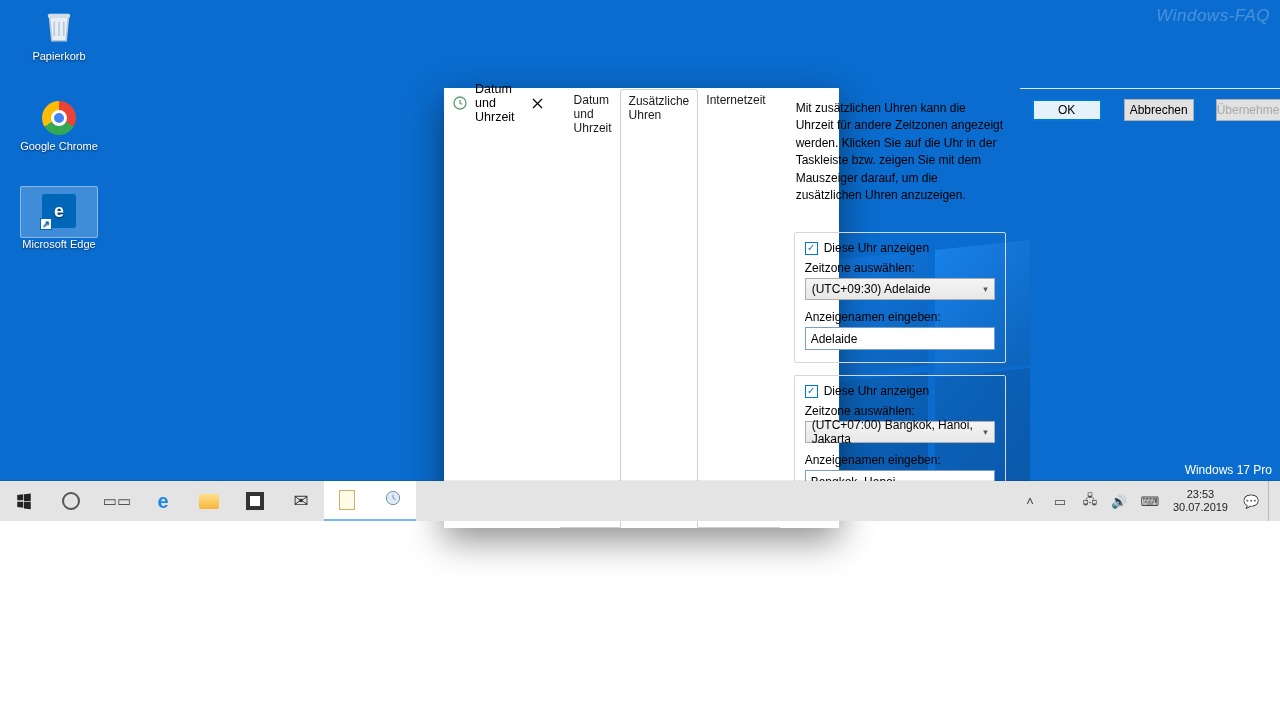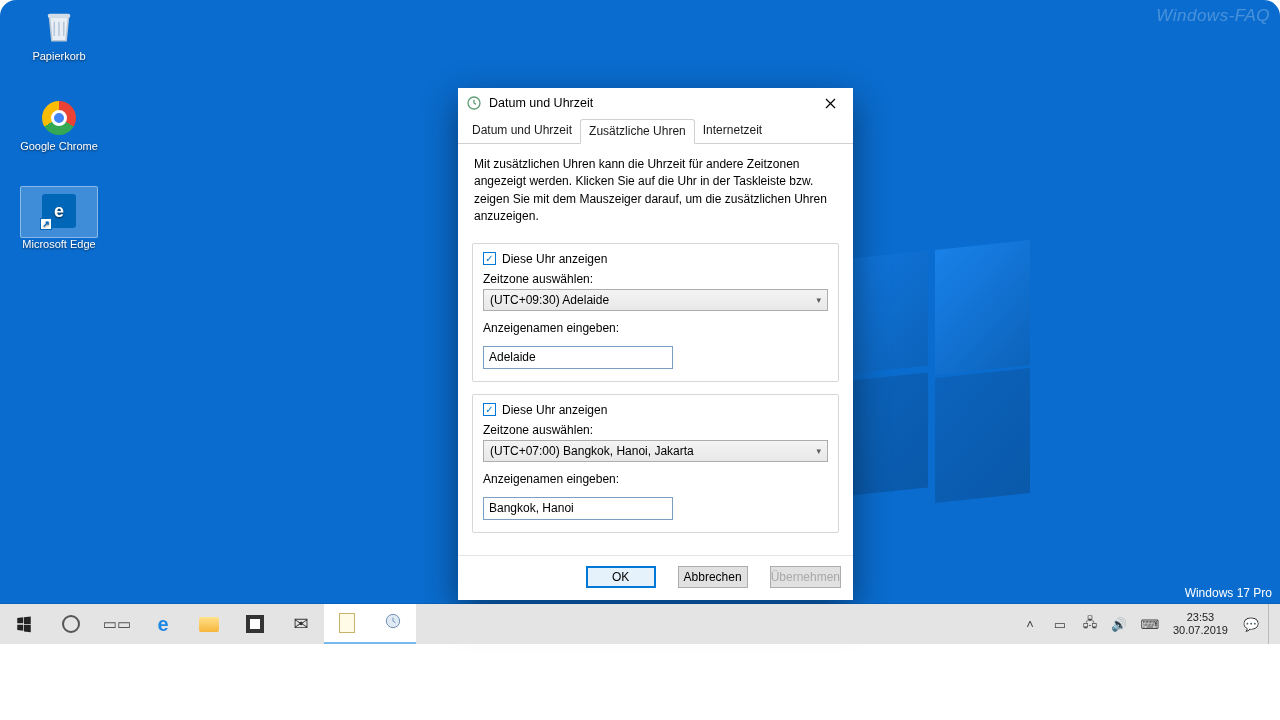--- a/index.html
+++ b/index.html
@@ -1,21 +1,20 @@
 <!DOCTYPE html>
 <html><head>
 <meta charset="utf-8">
 <style>
   * { box-sizing: border-box; margin: 0; padding: 0; font-family: "Segoe UI", Tahoma, sans-serif; }
   html, body { width: 1280px; height: 720px; overflow: hidden; }
   .desktop {
-    position: relative; width: 1280px; height: 644px;
+    position: relative; width: 1280px; height: 521px;
     background: linear-gradient(135deg, #0a6cce 0%, #0a6cce 40%, #0a6cce 60%, #0a6cce 100%);
     background-color: #0a6cce;
-    border-radius: 16px;
   }
   
   .winlogo-bg {
     position: absolute; left: 840px; top: 255px; width: 190px; height: 240px; opacity: .85;
   }
   .winlogo-bg .q { position: absolute; background: rgba(255,255,255,.04); }
   .winlogo-bg .q1 { left:0; top:0; width:88px; height:115px; transform: skewY(-6deg); background: linear-gradient(135deg,#1178e0,#0d62b8); }
   .winlogo-bg .q2 { left:95px; top:-10px; width:95px; height:125px; transform: skewY(-6deg); background: linear-gradient(135deg,#1b85ee,#0d62b8);}
   .winlogo-bg .q3 { left:0; top:122px; width:88px; height:115px; transform: skewY(-6deg); background: linear-gradient(135deg,#0d62b8,#0a56a5);}
   .winlogo-bg .q4 { left:95px; top:118px; width:95px; height:125px; transform: skewY(-6deg); background: linear-gradient(135deg,#0d62b8,#0a56a5);}
@@ -30,43 +29,43 @@
   .dicon { position:absolute; width:78px; text-align:center; color:#fff; font-size:11px; text-shadow:0 1px 2px rgba(0,0,0,.6); }
   .dicon .ic { width:40px; height:40px; margin:0 auto 2px; display:flex; align-items:center; justify-content:center; }
   .dicon.sel .ic-outer { background: rgba(255,255,255,.22); border:1px solid rgba(255,255,255,.4); padding:4px 8px; border-radius:2px; }
   .recyclebin svg { width:38px; height:38px; }
   .chrome-ic { width:34px; height:34px; border-radius:50%; background: conic-gradient(#ea4335 0 120deg, #34a853 120deg 240deg, #fbbc05 240deg 360deg); position:relative;}
   .chrome-ic::after{content:"";position:absolute;inset:9px;border-radius:50%;background:#4285f4;border:3px solid #fff;}
   .edge-ic { width:34px;height:34px;background:#0067b8;color:#fff;border-radius:3px;display:flex;align-items:center;justify-content:center;font-weight:600;font-size:18px;position:relative;}
   .edge-ic .arrow{position:absolute;left:-2px;bottom:-2px;width:12px;height:12px;background:#fff;border:1px solid #0067b8;display:flex;align-items:center;justify-content:center;font-size:9px;color:#0067b8;}
   
   .dialog {
-    position:absolute; left:458px; top:88px; width:395px; background:#fff; box-shadow:0 12px 34px rgba(0,0,0,.45);
-    display:flex; flex-direction:column; font-size:12px; color:#000;
+    position:absolute; left:444px; top:88px; width:395px; background:#fff; box-shadow:0 12px 34px rgba(0,0,0,.45);
+    display:flex; flex-direction:row; font-size:12px; color:#000;
   }
   .titlebar { height:30px; display:flex; align-items:center; padding:0 0 0 8px; }
   .titlebar .ticon { width:16px;height:16px;margin-right:7px;filter:grayscale(.4);}
   .titlebar .ttext { flex:1; font-size:12.5px; }
   .titlebar .close { width:45px;height:30px;display:flex;align-items:center;justify-content:center;cursor:default; color:#000;}
   .tabs { display:flex; padding:0 6px; border-bottom:1px solid #d0d0d0; background:#fff;}
   .tab { padding:4px 8px 5px; font-size:12px; color:#1a1a1a; cursor:default; position:relative; top:1px;}
   .tab.active { background:#fff; border:1px solid #d0d0d0; border-bottom:1px solid #fff; border-top-left-radius:3px; border-top-right-radius:3px;}
   .panel { padding:12px 14px 10px; }
-  .desc { font-size:12px; line-height:1.45; margin-bottom:17px; padding:0 2px;}
+  .desc { font-size:12px; line-height:1.45; margin-bottom:28px; padding:0 2px;}
   .group { border:1px solid #d7d7d7; padding:8px 10px 12px; margin-bottom:12px; border-radius:2px;}
   .chkrow { display:flex; align-items:center; gap:6px; margin-bottom:6px;}
   .chk { width:13px;height:13px;border:1px solid #0078d7;display:flex;align-items:center;justify-content:center;color:#0078d7;font-size:10px;line-height:1;}
   .lbl { font-size:12px;}
   .flabel{font-size:12px;margin-bottom:3px;display:block;}
   .select {
     width:100%; height:22px; border:1px solid #adadad; background:linear-gradient(#f4f4f4,#e8e8e8);
     display:flex; align-items:center; padding:0 6px; font-size:12px; position:relative; margin-bottom:10px;
   }
   .select .caret{position:absolute;right:6px;color:#5a5a5a;font-size:9px;}
-  .txt { width:190px;height:23px;border:1px solid #7a9fc2;padding:0 5px;font-size:12px;margin-top:8px;}
+  .txt { width:190px;height:23px;border:1px solid #7a9fc2;padding:0 5px;font-size:12px;}
   .buttons { display:flex; justify-content:flex-end; gap:22px; padding:10px 12px 12px; border-top:1px solid #e5e5e5;}
   .btn { min-width:70px; height:22px; font-size:12px; border:1px solid #adadad; background:#e1e1e1; display:flex;align-items:center;justify-content:center;cursor:default;}
   .btn.primary { border:2px solid #0078d7; background:#e5f1fb; padding:0 10px;}
   .btn.disabled { color:#a8a8a8; }
   
   .taskbar { position:absolute; left:0; bottom:0; width:100%; height:40px; background:#e4e4e4; display:flex; align-items:stretch; box-shadow:0 -1px 0 rgba(0,0,0,.08);}
   .start { width:48px; display:flex;align-items:center;justify-content:center;}
   .start svg{width:18px;height:18px;}
   .search { flex:0 0 320px; display:flex;align-items:center; background:#fff; border:1px solid #ccc; margin:4px 0; padding:0 10px; gap:10px;}
   .search .si{color:#555;font-size:15px;}

